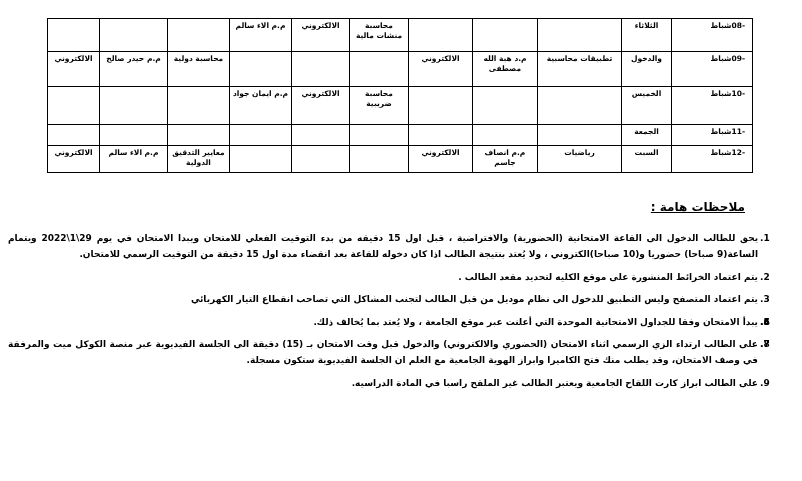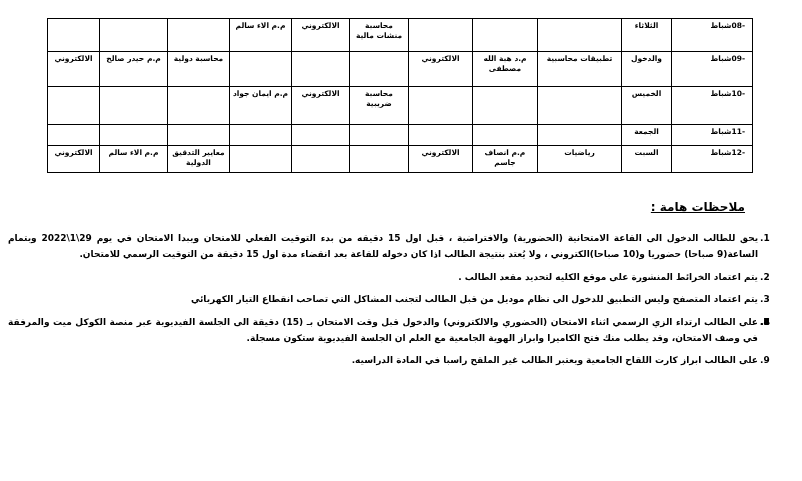--- a/index.html
+++ b/index.html
@@ -153,20 +153,20 @@
   <div class="notes-wrap">
     <div class="notes-heading">
       <span>ملاحظات هامة :</span>
     </div>
     <div class="notes-list">
         <div class="note"><span class="note-num">1.</span><span>يحق للطالب الدخول الى القاعة الامتحانية (الحضورية) والافتراضية ، قبل اول 15 دقيقه من بدء التوقيت الفعلي للامتحان ويبدا الامتحان في يوم 29\1\2022 وبتمام الساعة(9 صباحا) حضوريا و(10 صباحا)الكتروني ، ولا يُعتد بنتيجة الطالب اذا كان دخوله للقاعة بعد انقضاء مدة اول 15 دقيقة من التوقيت الرسمي للامتحان.</span></div>
         <div class="note"><span class="note-num">2.</span><span>يتم اعتماد الخرائط المنشورة على موقع الكليه لتحديد مقعد الطالب .</span></div>
         <div class="note"><span class="note-num">3.</span><span>يتم اعتماد المتصفح وليس التطبيق للدخول الى نظام موديل من قبل الطالب لتجنب المشاكل التي تصاحب انقطاع التيار الكهربائي</span></div>
         <div class="note"><span class="note-num">4.</span></div>
         <div class="note"><span class="note-num">5.</span></div>
-        <div class="note"><span class="note-num">6.</span></div>
+        <div class="note"><span class="note-num">6.</span><span>يبدأ الامتحان وفقا للجداول الامتحانية الموحدة التي أعلنت عبر موقع الجامعة ، ولا يُعتد بما يُخالف ذلك.</span></div>
         <div class="note"><span class="note-num">7.</span></div>
         <div class="note"><span class="note-num">8.</span><span>على الطالب ارتداء الزي الرسمي اثناء الامتحان (الحضوري والالكتروني) والدخول قبل وقت الامتحان بـ (15) دقيقة الى الجلسة الفيديوية عبر منصة الكوكل ميت والمرفقة في وصف الامتحان، وقد يطلب منك فتح الكاميرا وابراز الهوية الجامعية مع العلم ان الجلسة الفيديوية ستكون مسجلة.</span></div>
         <div class="note"><span class="note-num">9.</span><span>على الطالب ابراز كارت اللقاح الجامعية ويعتبر الطالب غير الملقح راسبا في المادة الدراسيه.</span></div>
       </div>
   </div>
 
 </div>
 
 </body></html>

